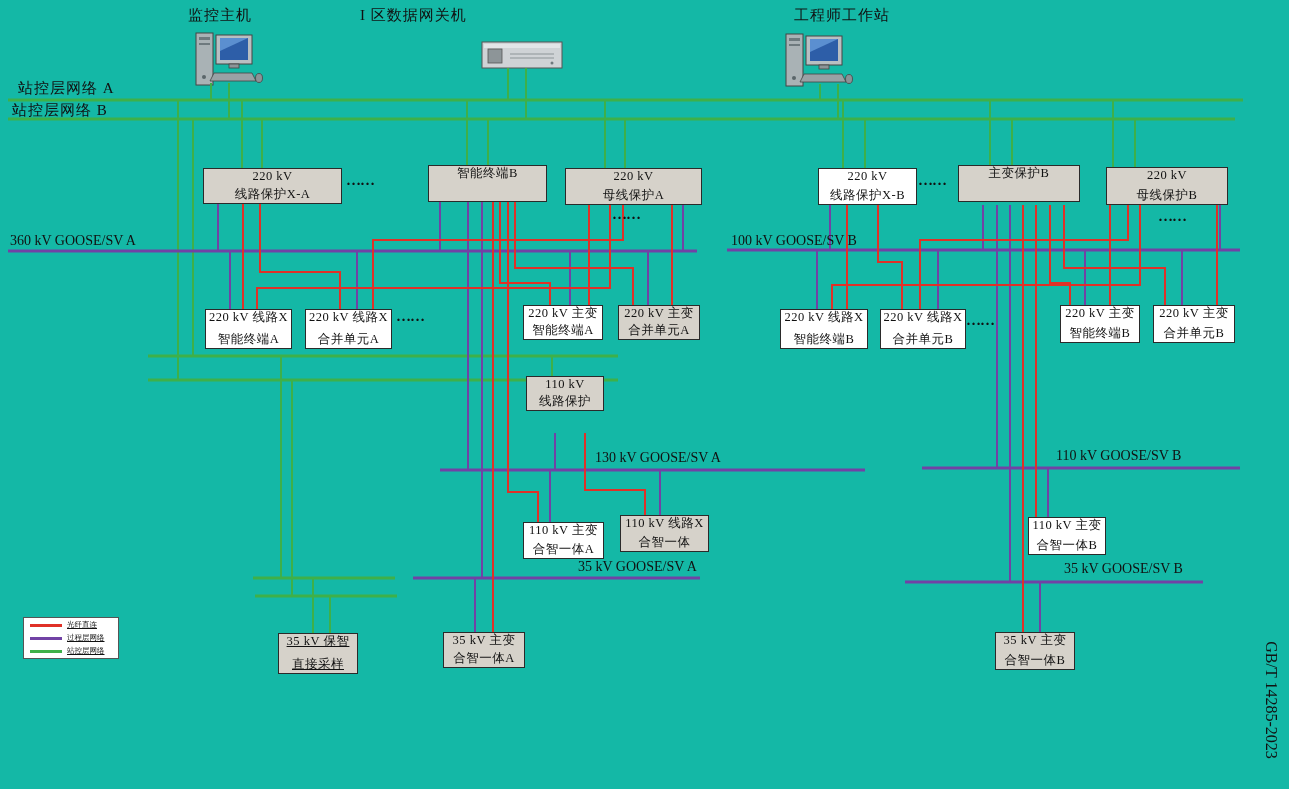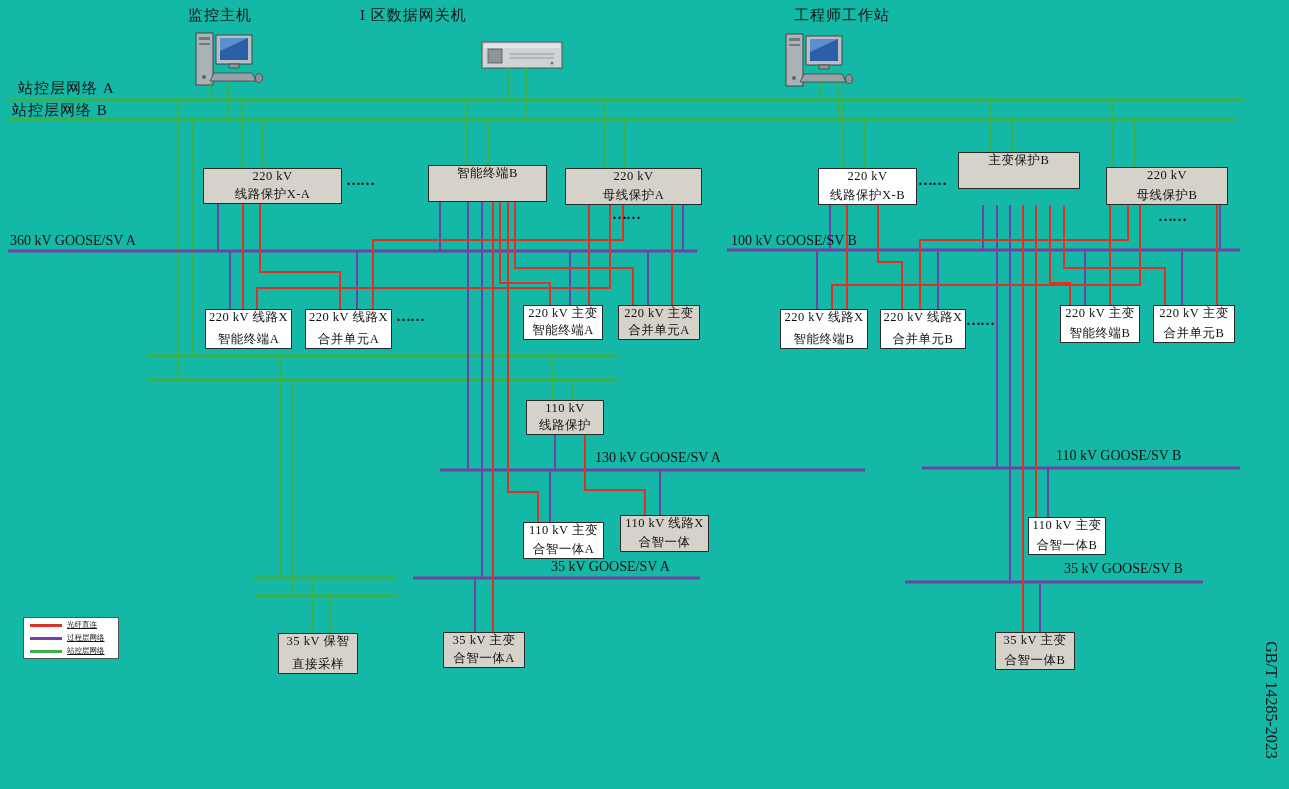--- a/index.html
+++ b/index.html
@@ -169,40 +169,40 @@
   <div class="devlabel" style="left:188px;top:6px;">监控主机</div>
   <div class="devlabel" style="left:360px;top:6px;">I 区数据网关机</div>
   <div class="devlabel" style="left:758px;top:6px;margin-left:36px;">工程师工作站</div>
 
   <div class="cnlabel" style="left:18px;top:79px;">站控层网络  A</div>
   <div class="cnlabel" style="left:12px;top:101px;">站控层网络  B</div>
   <div class="netlabel" style="left:10px;top:233px;">360 kV GOOSE/SV A</div>
   <div class="netlabel" style="left:731px;top:233px;">100 kV GOOSE/SV B</div>
   <div class="netlabel" style="left:595px;top:450px;">130 kV GOOSE/SV A</div>
   <div class="netlabel" style="left:1056px;top:448px;">110 kV GOOSE/SV B</div>
-  <div class="netlabel" style="left:551px;top:559px;">35 kV GOOSE/SV A</div>
+  <div class="netlabel" style="left:578px;top:559px;">35 kV GOOSE/SV A</div>
   <div class="netlabel" style="left:1064px;top:561px;">35 kV GOOSE/SV B</div>
 
   <div id="boxes-root">
       <div class="box gray" style="left: 203px; top: 168px; width: 137px; height: 34px;">
         <span>220 kV</span>
         <span>线路保护X-A</span>
       </div>
       <div class="box gray" style="left: 428px; top: 165px; width: 117px; height: 35px;">
         <span>智能终端B</span>
       </div>
       <div class="box gray" style="left: 565px; top: 168px; width: 135px; height: 35px;">
         <span>220 kV</span>
         <span>母线保护A</span>
       </div>
       <div class="box white" style="left: 818px; top: 168px; width: 97px; height: 35px;">
         <span>220 kV</span>
         <span>线路保护X-B</span>
       </div>
-      <div class="box gray" style="left: 958px; top: 152px; width: 120px; height: 35px;">
+      <div class="box gray" style="left: 958px; top: 165px; width: 120px; height: 35px;">
         <span>主变保护B</span>
       </div>
       <div class="box gray" style="left: 1106px; top: 167px; width: 120px; height: 36px;">
         <span>220 kV</span>
         <span>母线保护B</span>
       </div>
       <div class="box white" style="left: 205px; top: 309px; width: 85px; height: 38px;">
         <span>220 kV 线路X</span>
         <span>智能终端A</span>
       </div>
@@ -227,37 +227,37 @@
         <span>合并单元B</span>
       </div>
       <div class="box white" style="left: 1060px; top: 305px; width: 78px; height: 36px;">
         <span>220 kV 主变</span>
         <span>智能终端B</span>
       </div>
       <div class="box white" style="left: 1153px; top: 305px; width: 80px; height: 36px;">
         <span>220 kV 主变</span>
         <span>合并单元B</span>
       </div>
-      <div class="box gray" style="left: 526px; top: 400px; width: 76px; height: 33px;">
+      <div class="box gray" style="left: 526px; top: 376px; width: 76px; height: 33px;">
         <span>110 kV</span>
         <span>线路保护</span>
       </div>
       <div class="box white" style="left: 523px; top: 522px; width: 79px; height: 35px;">
         <span>110 kV 主变</span>
         <span>合智一体A</span>
       </div>
       <div class="box gray" style="left: 620px; top: 515px; width: 87px; height: 35px;">
         <span>110 kV 线路X</span>
         <span>合智一体</span>
       </div>
       <div class="box white" style="left: 1028px; top: 517px; width: 76px; height: 36px;">
         <span>110 kV 主变</span>
         <span>合智一体B</span>
       </div>
-      <div class="box gray" style="left: 278px; top: 633px; width: 78px; height: 39px;">
+      <div class="box gray" style="left: 278px; top: 633px; width: 78px; height: 39px; text-decoration: underline;">
         <span>35 kV 保智</span>
         <span>直接采样</span>
       </div>
       <div class="box gray" style="left: 443px; top: 632px; width: 80px; height: 34px;">
         <span>35 kV 主变</span>
         <span>合智一体A</span>
       </div>
       <div class="box gray" style="left: 995px; top: 632px; width: 78px; height: 36px;">
         <span>35 kV 主变</span>
         <span>合智一体B</span>

